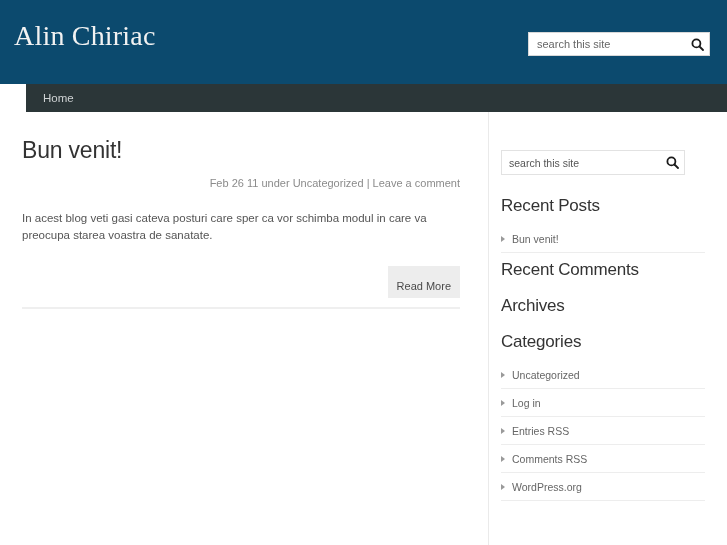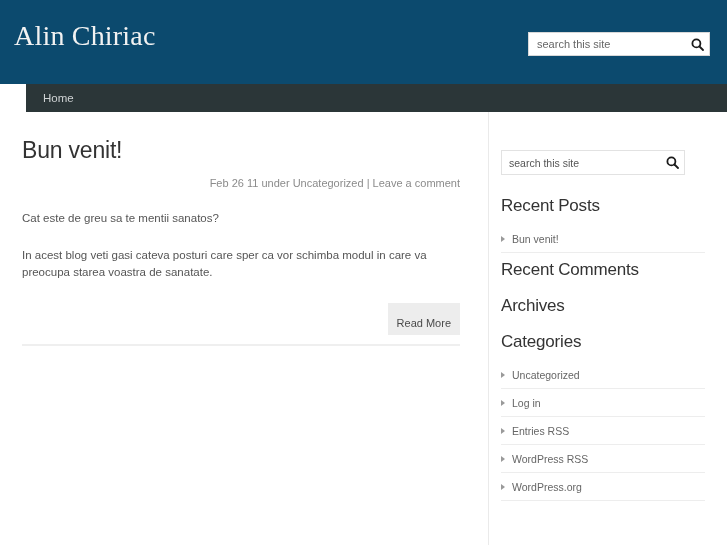--- a/index.html
+++ b/index.html
@@ -244,21 +244,20 @@
 
       <div class="post-meta">
         <span>Feb 26 11</span>
         <span>under</span>
         <a>Uncategorized</a>
         <span>|</span>
         <a>Leave a comment</a>
       </div>
 
       <div class="post-body">
-        <p>Cat este de greu sa te mentii sanatos?</p>
         <p>In acest blog veti gasi cateva posturi care sper ca vor schimba modul in care va preocupa starea voastra de sanatate.</p>
       </div>
 
       <div class="readmore-row">
         <button class="read-more">Read More</button>
       </div>
 
       <div class="post-divider"></div>
     </article>
   </main>
@@ -304,21 +303,21 @@
 
     <section class="widget">
       <ul class="widget-list">
         <li>
           <span class="bullet"></span><a>Log in</a>
         </li>
         <li>
           <span class="bullet"></span><a>Entries RSS</a>
         </li>
         <li>
-          <span class="bullet"></span><a>WordPress RSS</a>
+          <span class="bullet"></span><a>Comments RSS</a>
         </li>
         <li>
           <span class="bullet"></span><a>WordPress.org</a>
         </li>
       </ul>
     </section>
 
   </aside>
 </div>
 

